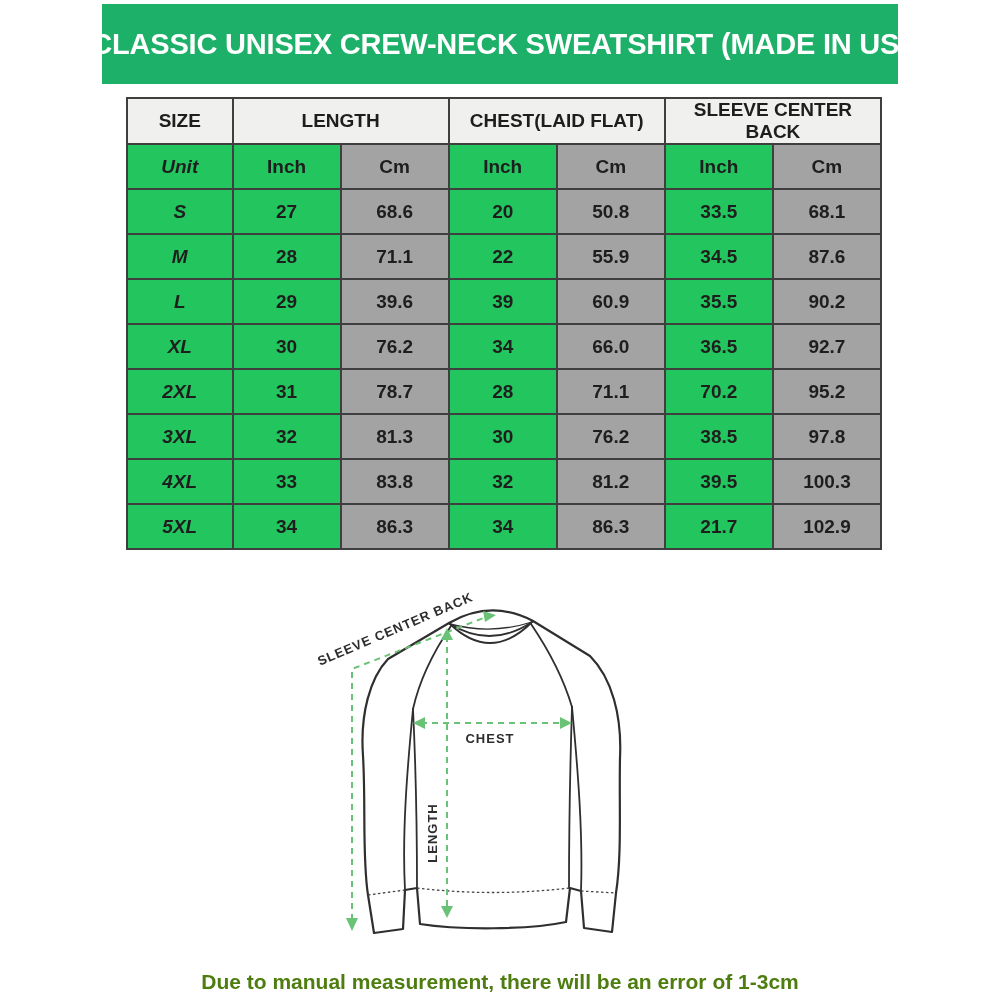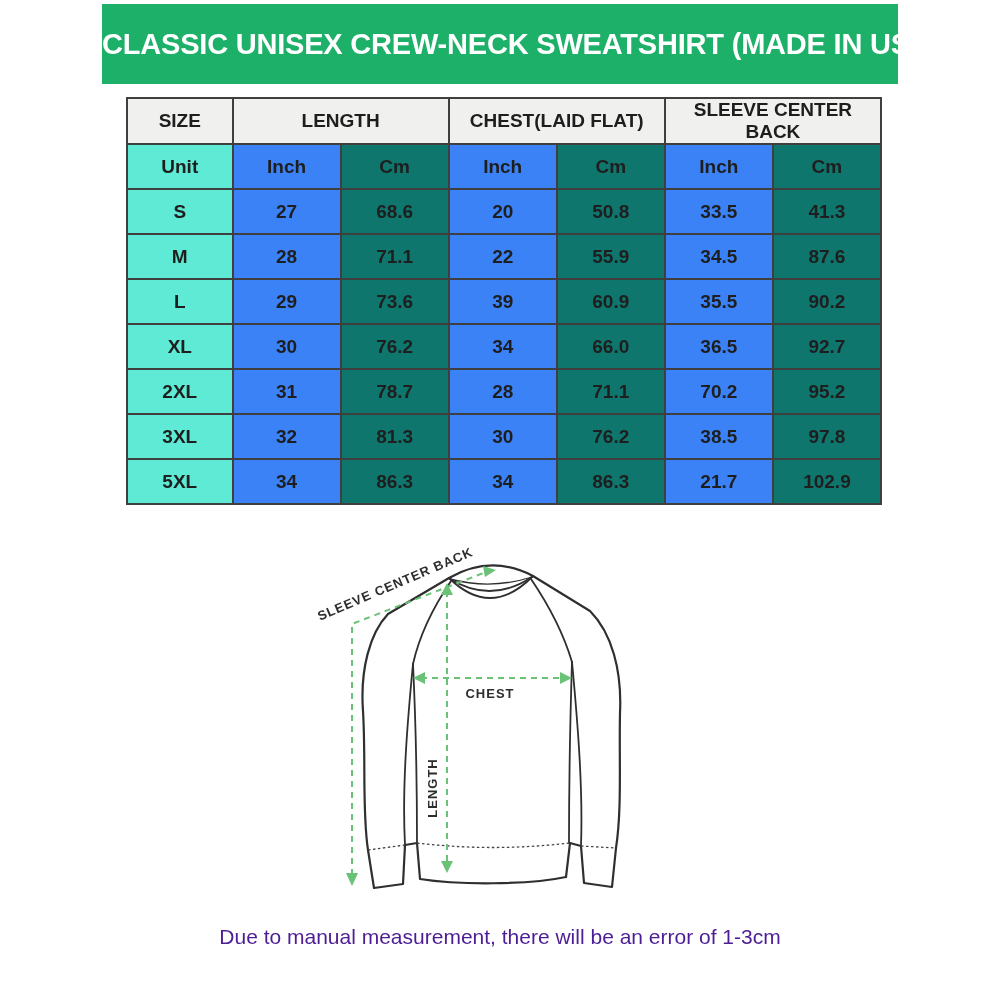--- a/index.html
+++ b/index.html
@@ -5,44 +5,44 @@
   * { margin:0; padding:0; box-sizing:border-box; }
   html,body { background:#ffffff; }
   body { font-family:"Liberation Sans", sans-serif; }
   .page {
     width:1000px; height:1000px; margin:0 auto; background:#ffffff;
     position:relative; overflow:hidden;
   }
   .banner {
     width:796px; height:80px; margin:4px auto 0 auto;
     background:#1db069;
-    display:flex; align-items:center; justify-content:flex-start;
+    display:flex; align-items:center; justify-content:center;
   }
   .banner h1 {
     color:#ffffff; font-size:29px; font-weight:700; letter-spacing:-0.2px;
     text-align:center; white-space:nowrap;
   }
   .table-wrap { width:764px; margin:13px auto 0 auto;padding-left:8px; }
   table.size-chart {
     width:100%; border-collapse:collapse; table-layout:fixed;
     border:2px solid #3f3f3f;
   }
   table.size-chart col.c-size { width:14%; }
   table.size-chart th, table.size-chart td {
     border:2px solid #3f3f3f; height:45px; text-align:center; vertical-align:middle;
     font-size:19px; font-weight:700; color:#1e1e1e; padding:0 2px;
   }
   .hdr-cell { background:#f0f0ef; }
-  .col-size { background:#5eead4; }
-  .col-inch { background:#3b82f6; }
-  .col-cm   { background:#0f766e;margin-left:32px; }
+  .col-size { background:#22c55e;font-style:italic; }
+  .col-inch { background:#22c55e; }
+  .col-cm   { background:#a3a3a3;margin-left:32px; }
   .diagram-wrap { width:400px; margin:36px auto 0 auto; }
   .note {
     margin-top:10px; text-align:center;
-    color:#4c1d95; font-size:21px; font-weight:400;
+    color:#4d7c0f; font-size:21px; font-weight:700;
   }
   .svg-label {
     font-family:"Liberation Sans", sans-serif;
     font-size:13px; font-weight:700; fill:#2d2d2d; letter-spacing:1px;
   }
 </style>
 </head>
 <body>
 
 <div class="page">
@@ -80,35 +80,35 @@
         </tr>
       </thead>
       <tbody>
           <tr>
             <td class="col-size">S</td>
             <td class="col-inch">27</td>
             <td class="col-cm">68.6</td>
             <td class="col-inch">20</td>
             <td class="col-cm">50.8</td>
             <td class="col-inch">33.5</td>
-            <td class="col-cm">41.3</td>
+            <td class="col-cm">68.1</td>
           </tr>
           <tr>
             <td class="col-size">M</td>
             <td class="col-inch">28</td>
             <td class="col-cm">71.1</td>
             <td class="col-inch">22</td>
             <td class="col-cm">55.9</td>
             <td class="col-inch">34.5</td>
             <td class="col-cm">87.6</td>
           </tr>
           <tr>
             <td class="col-size">L</td>
             <td class="col-inch">29</td>
-            <td class="col-cm">73.6</td>
+            <td class="col-cm">39.6</td>
             <td class="col-inch">39</td>
             <td class="col-cm">60.9</td>
             <td class="col-inch">35.5</td>
             <td class="col-cm">90.2</td>
           </tr>
           <tr>
             <td class="col-size">XL</td>
             <td class="col-inch">30</td>
             <td class="col-cm">76.2</td>
             <td class="col-inch">34</td>
@@ -126,20 +126,29 @@
             <td class="col-cm">95.2</td>
           </tr>
           <tr>
             <td class="col-size">3XL</td>
             <td class="col-inch">32</td>
             <td class="col-cm">81.3</td>
             <td class="col-inch">30</td>
             <td class="col-cm">76.2</td>
             <td class="col-inch">38.5</td>
             <td class="col-cm">97.8</td>
+          </tr>
+          <tr>
+            <td class="col-size">4XL</td>
+            <td class="col-inch">33</td>
+            <td class="col-cm">83.8</td>
+            <td class="col-inch">32</td>
+            <td class="col-cm">81.2</td>
+            <td class="col-inch">39.5</td>
+            <td class="col-cm">100.3</td>
           </tr>
           <tr>
             <td class="col-size">5XL</td>
             <td class="col-inch">34</td>
             <td class="col-cm">86.3</td>
             <td class="col-inch">34</td>
             <td class="col-cm">86.3</td>
             <td class="col-inch">21.7</td>
             <td class="col-cm">102.9</td>
           </tr>

